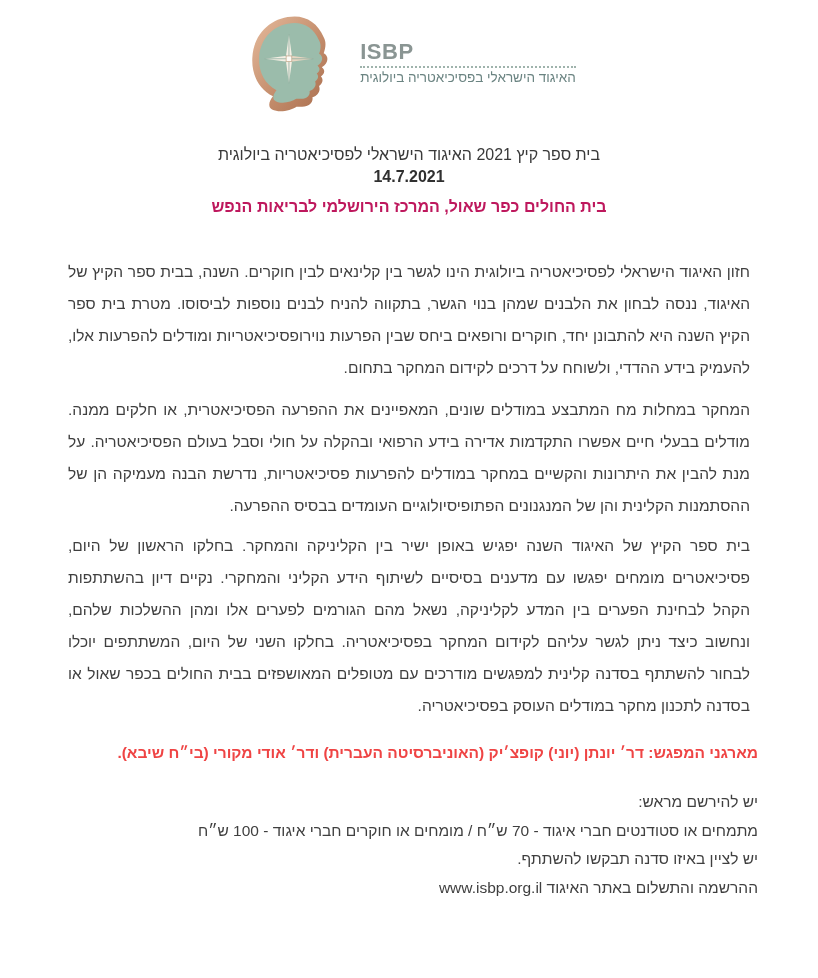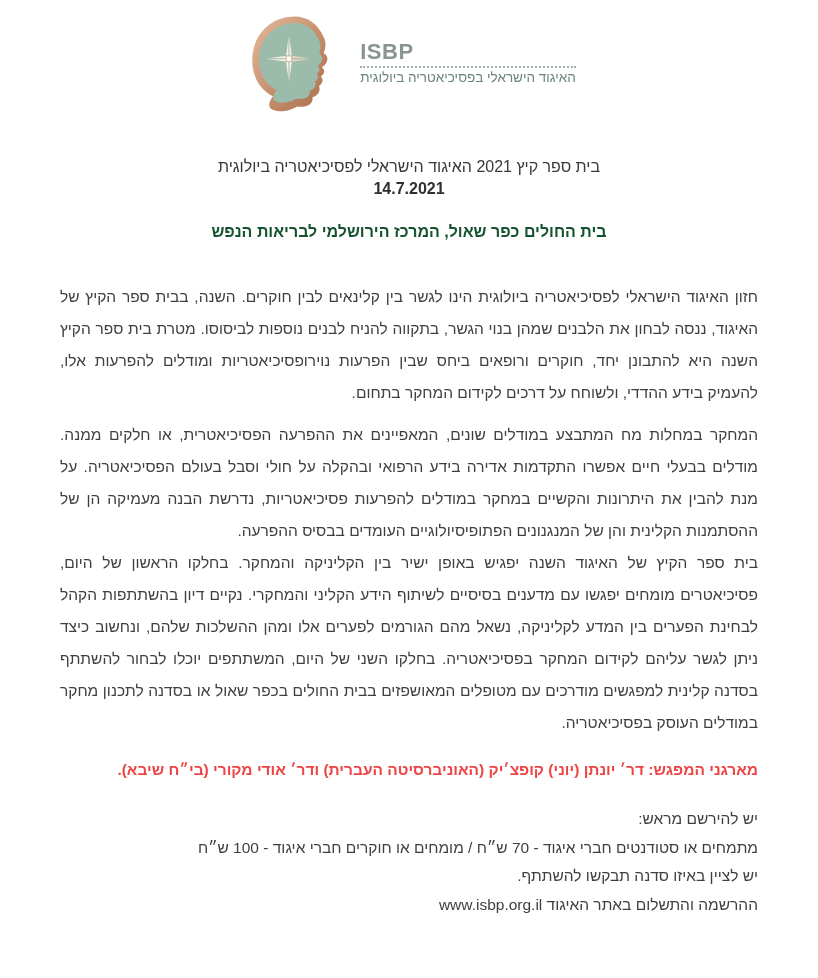--- a/index.html
+++ b/index.html
@@ -52,21 +52,21 @@
   .logo-he {
     direction: rtl;
     font-size: 13.5px;
     color: #6b8482;
     line-height: 16px;
     align-self: stretch;
     text-align: right;
   }
   
   .school-line {
-    margin-top: 42px;
+    margin-top: 30px;
     text-align: center;
     font-size: 16px;
     color: #3a3a3a;
     line-height: 22px;
   }
   .doc-title {
     margin: 20px 0 0 0;
     text-align: center;
     font-size: 16.5px;
     font-weight: bold;
@@ -75,30 +75,30 @@
   }
   .doc-title span { text-decoration: underline; text-underline-offset: 3px; }
   .doc-date {
     text-align: center;
     font-size: 16px;
     font-weight: bold;
     color: #303030;
     line-height: 22px;
   }
   .doc-venue {
-    margin-top: 21px;
+    margin-top: 8px;
     text-align: center;
     font-size: 16px;
     font-weight: bold;
-    color: #14532d;
+    color: #be185d;
     line-height: 22px;
   }
   
   .para {
-    margin: 0;
+    margin: 8px;
     font-size: 15.5px;
     line-height: 32px;
     text-align: justify;
     text-justify: inter-word;
     color: #3f3f3f;
   }
   .p1 { margin-top: 38px; }
   .p2 { margin-top: 10px; }
   .p3 { margin-top: 0; }
   .organizers {

